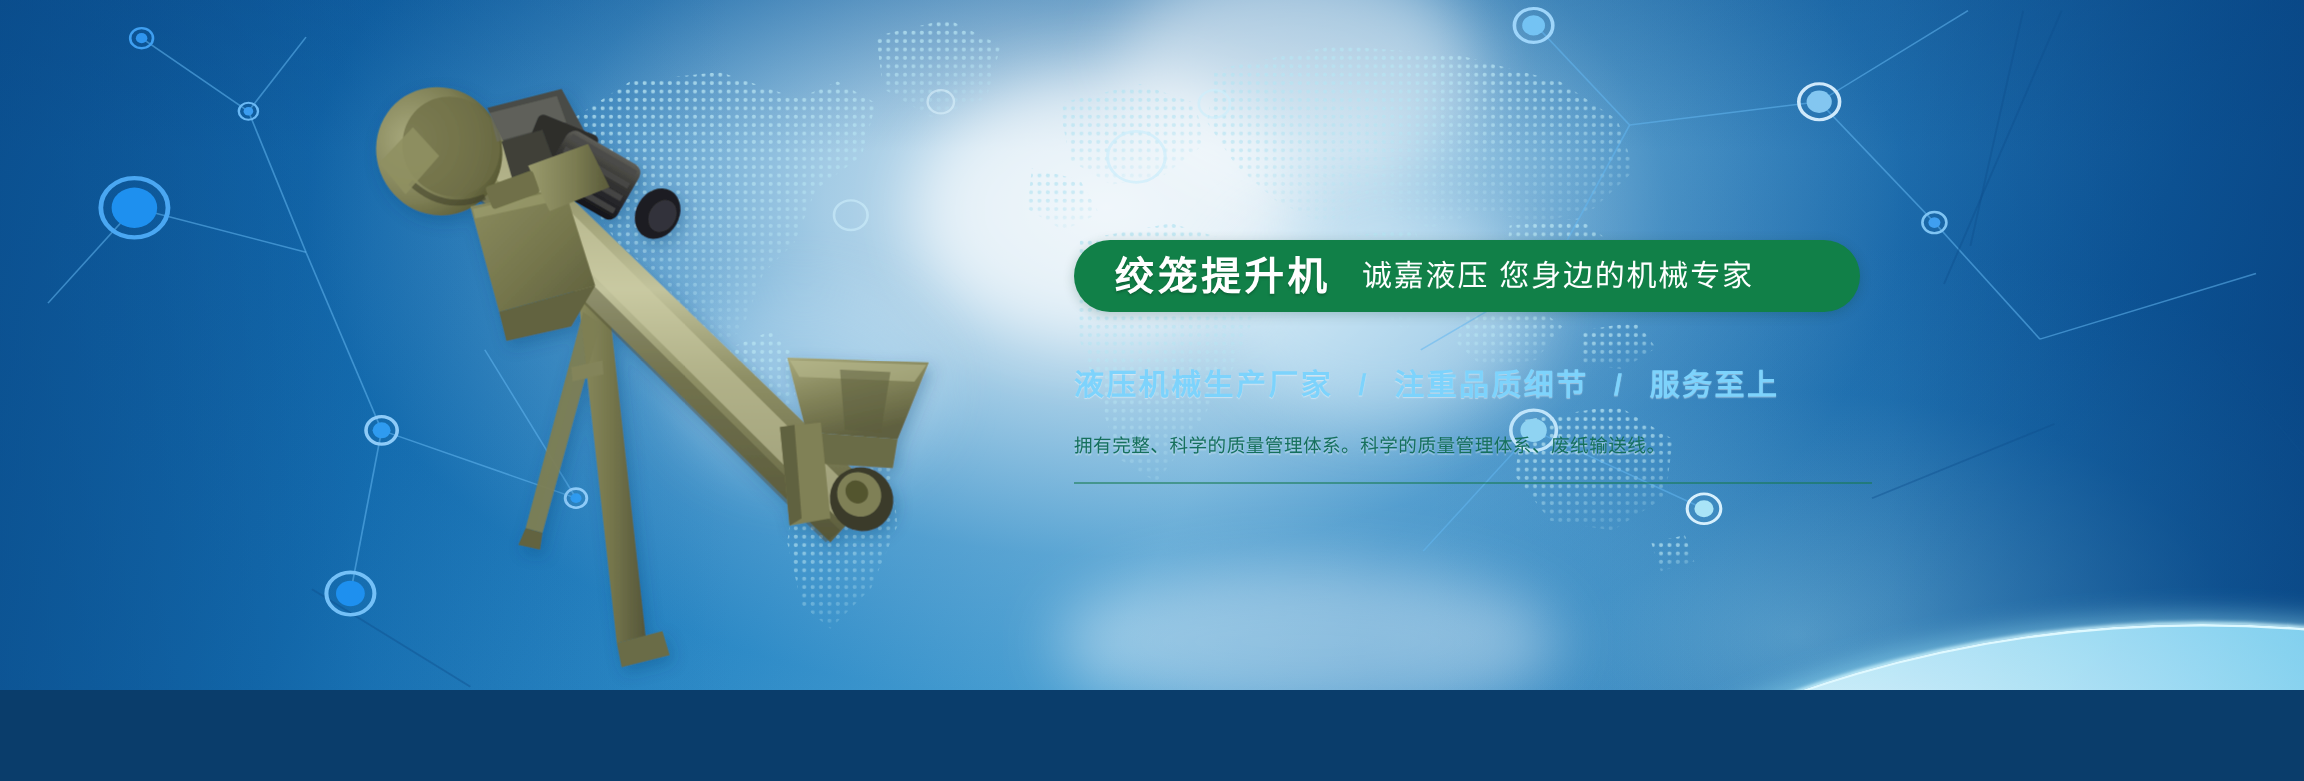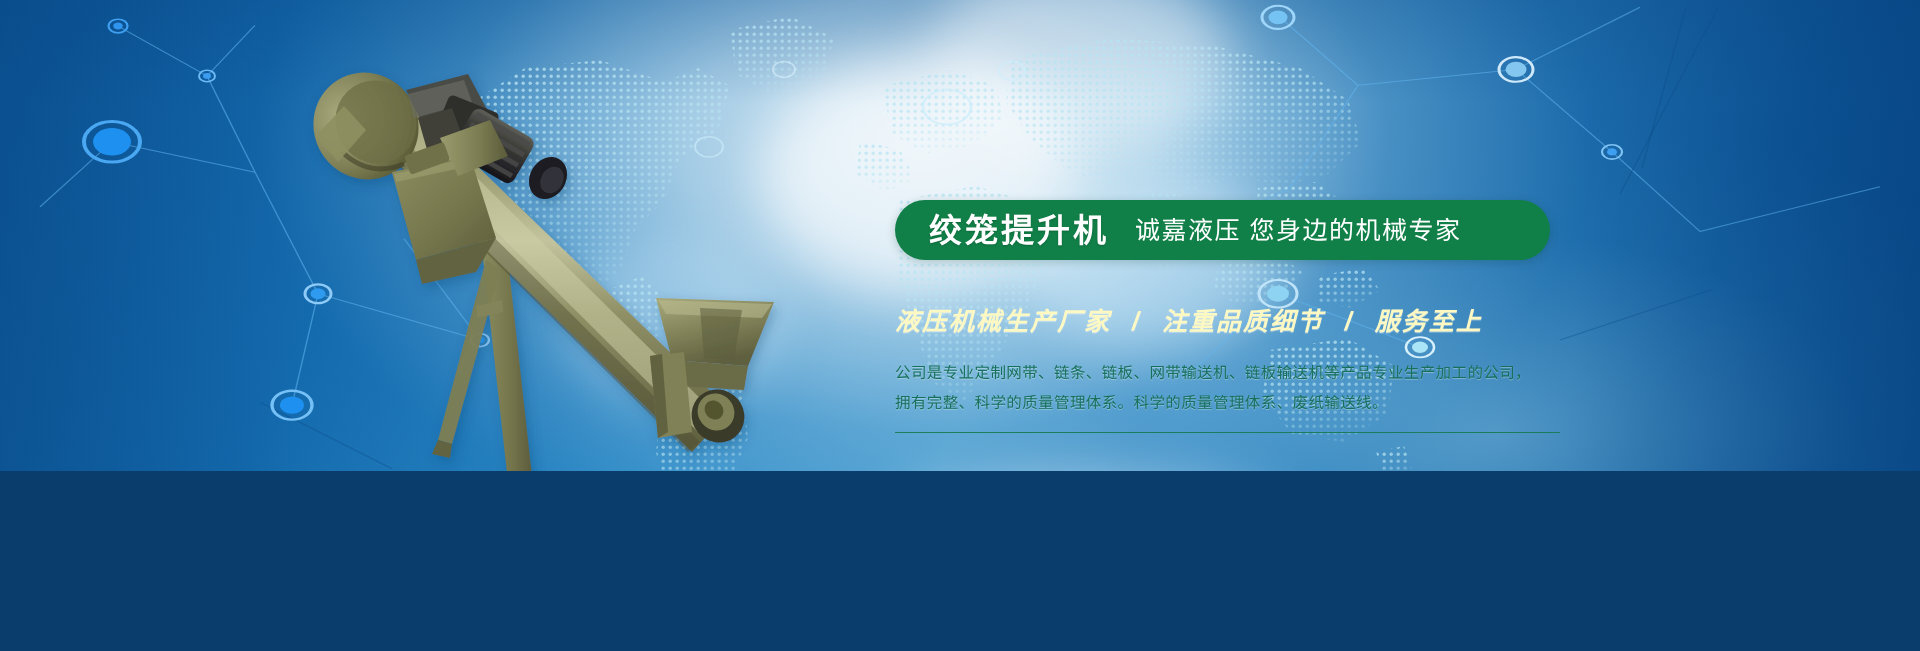--- a/index.html
+++ b/index.html
@@ -2,21 +2,21 @@
 <html lang="zh-CN"><head>
 <meta charset="utf-8">
 <title>绞笼提升机</title>
 <style>
   html,body{margin:0;padding:0;background:#0a3d6b;}
   *{box-sizing:border-box;}
 
   .banner{
     position:relative;
     width:1920px;
-    height:471px;
+    height:575px;
     overflow:hidden;
     font-family:"Liberation Sans","DejaVu Sans",sans-serif;
     background:#1565a8;
   }
 
   
   .bg-base{
     position:absolute; inset:0;
     background:
       radial-gradient(ellipse 900px 560px at 48% 30%, rgba(222,236,245,0.96) 0%, rgba(196,222,238,0.80) 26%, rgba(126,180,216,0.38) 52%, rgba(40,120,180,0.04) 74%, rgba(0,0,0,0) 100%),
@@ -121,28 +121,27 @@
     font-size:25px;
     font-weight:normal;
     letter-spacing:1.5px;
     line-height:1;
     margin-left:26px;
     white-space:nowrap;
   }
 
   .headline{
     margin-top:49px;
-    color:#fef9c3;
+    color:#7dd3fc;
     font-size:25px;
     font-weight:bold;
     letter-spacing:2px;
     line-height:1;
     white-space:nowrap;
     text-shadow:0 1px 1px rgba(255,255,255,0.45);
-    font-style:italic;
   }
   .headline .sep{
     font-weight:bold;
     padding:0 12px;
   }
 
   .desc{
     margin-top:24px;
     color:#16705c;
     font-size:15.5px;
@@ -406,20 +405,19 @@
 
     <div class="headline">
       <span>液压机械生产厂家</span>
       <span class="sep">/</span>
       <span>注重品质细节</span>
       <span class="sep">/</span>
       <span>服务至上</span>
     </div>
 
     <div class="desc">
-      <div>公司是专业定制网带、链条、链板、网带输送机、链板输送机等产品专业生产加工的公司，</div>
       <div>拥有完整、科学的质量管理体系。科学的质量管理体系、废纸输送线。</div>
     </div>
 
     <div class="rule"></div>
   </div>
 
 </div>
 
 </body></html>

